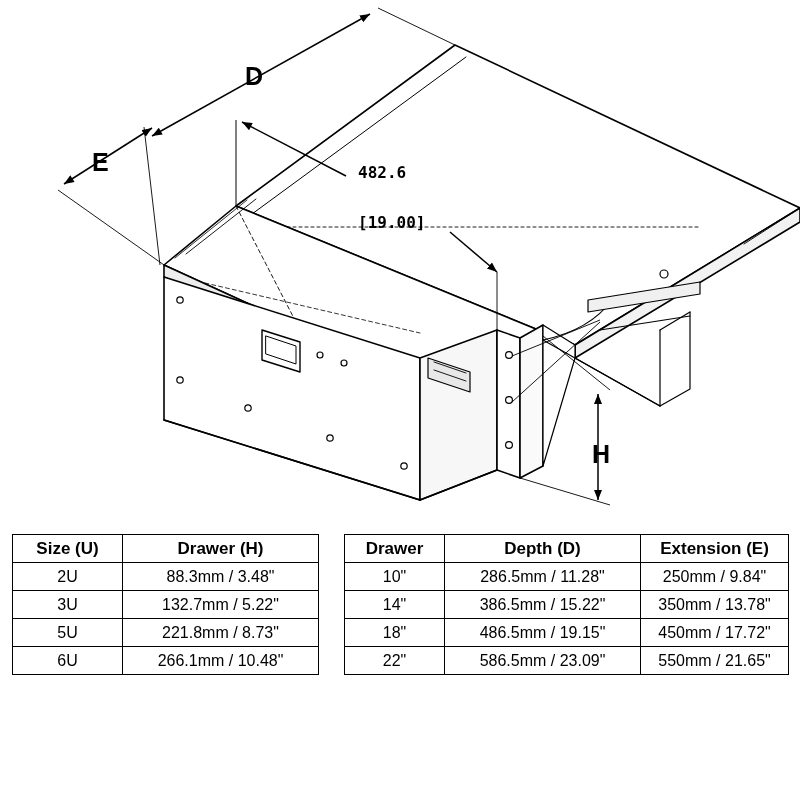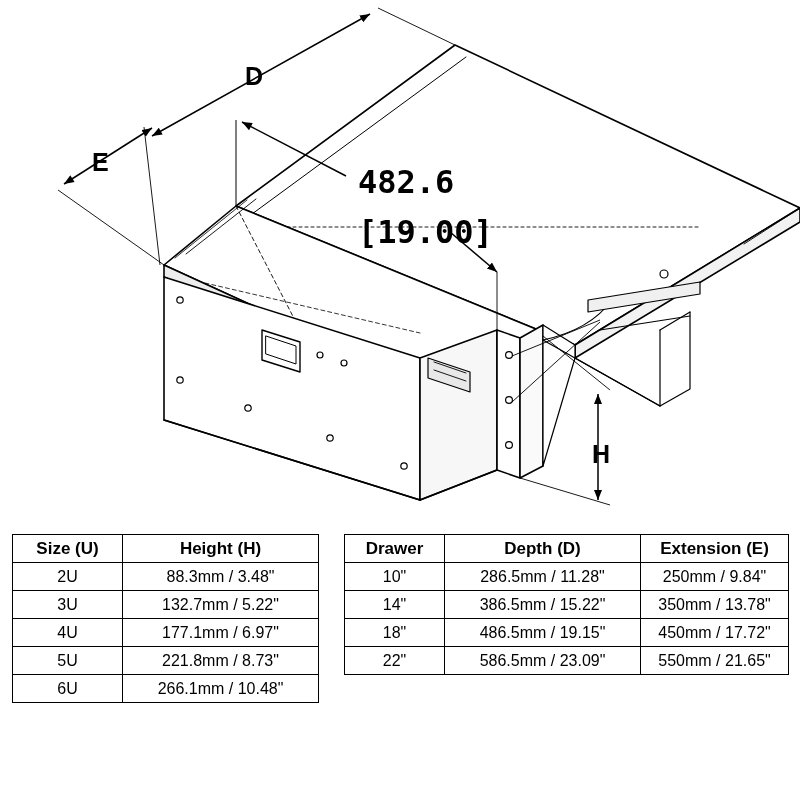--- a/index.html
+++ b/index.html
@@ -38,21 +38,21 @@
     font-family: "Liberation Sans", sans-serif;
     font-weight: 700;
     color: #000;
     white-space: nowrap;
   }
   .dim-letter {
     font-size: 25px;
   }
   .dim-number {
     font-family: "DejaVu Sans Mono", monospace;
-    font-size: 32px;
+    font-size: 16px;
     letter-spacing: 0px;
   }
 
   
   #tables {
     position: absolute;
     left: 0;
     top: 528px;
     width: 800px;
     height: 272px;
@@ -215,35 +215,31 @@
   <div id="tables">
 
     <table class="spec" id="size-table">
       <colgroup>
           <col class="c1">
           <col class="c2">
         </colgroup>
       <thead>
         <tr>
           <th>Size (U)</th>
-          <th>Height (H)</th>
+          <th>Drawer (H)</th>
         </tr>
       </thead>
       <tbody>
         <tr>
           <td>2U</td>
           <td>88.3mm / 3.48"</td>
         </tr>
         <tr>
           <td>3U</td>
           <td>132.7mm / 5.22"</td>
-        </tr>
-        <tr>
-          <td>4U</td>
-          <td>177.1mm / 6.97"</td>
         </tr>
         <tr>
           <td>5U</td>
           <td>221.8mm / 8.73"</td>
         </tr>
         <tr>
           <td>6U</td>
           <td>266.1mm / 10.48"</td>
         </tr>
       </tbody>

